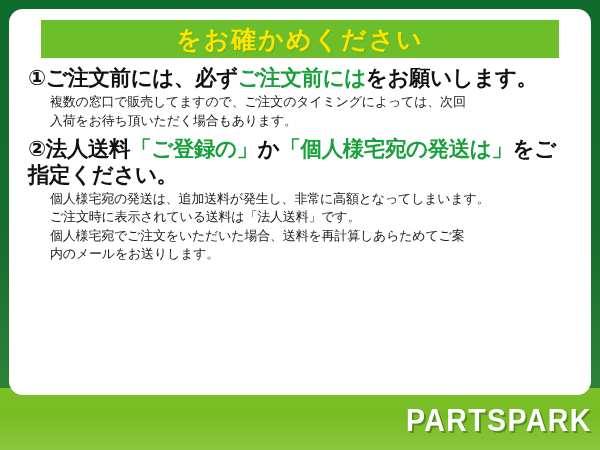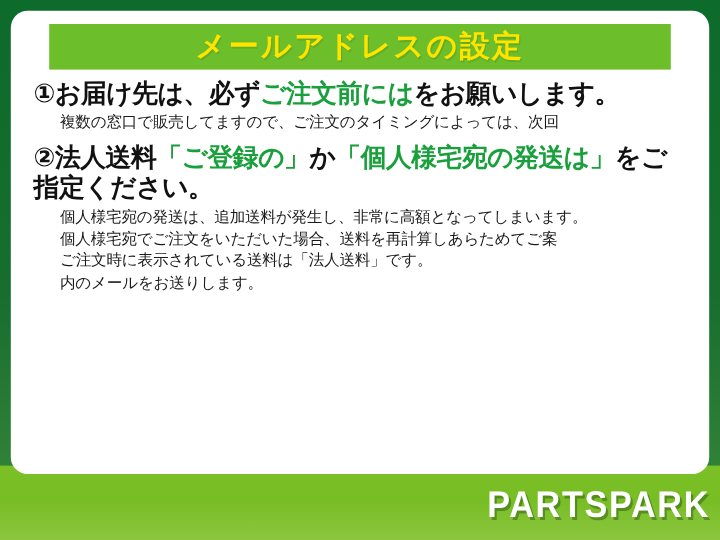--- a/index.html
+++ b/index.html
@@ -107,35 +107,36 @@
 
 <div id="notice-root">
 
   <div class="footer-band">
     <div class="brand">PARTSPARK</div>
   </div>
 
   <div class="card">
 
     <div class="header-band">
-      <div class="header-title">メールアドレスの設定</div>
+      <div class="header-title">をお確かめください</div>
     </div>
 
     <div class="items">
         <div class="item">
-          <div class="item-heading"><span>①</span><span>お届け先は、必ず</span><span class="hl">ご注文前には</span><span>をお願いします。</span></div>
+          <div class="item-heading"><span>①</span><span>ご注文前には、必ず</span><span class="hl">ご注文前には</span><span>をお願いします。</span></div>
           <div class="item-body">
             <div>複数の窓口で販売してますので、ご注文のタイミングによっては、次回</div>
+            <div>入荷をお待ち頂いただく場合もあります。</div>
           </div>
         </div>
         <div class="item">
           <div class="item-heading wrapline"><span>②</span><span>法人送料</span><span class="hl">「ご登録の」</span><span>か</span><span class="hl">「個人様宅宛の発送は」</span><span>をご指定ください。</span></div>
           <div class="item-body">
             <div>個人様宅宛の発送は、追加送料が発生し、非常に高額となってしまいます。</div>
+            <div>ご注文時に表示されている送料は「法人送料」です。</div>
             <div>個人様宅宛でご注文をいただいた場合、送料を再計算しあらためてご案</div>
-            <div>ご注文時に表示されている送料は「法人送料」です。</div>
             <div>内のメールをお送りします。</div>
           </div>
         </div>
       </div>
 
   </div>
 </div>
 
 </body></html>

